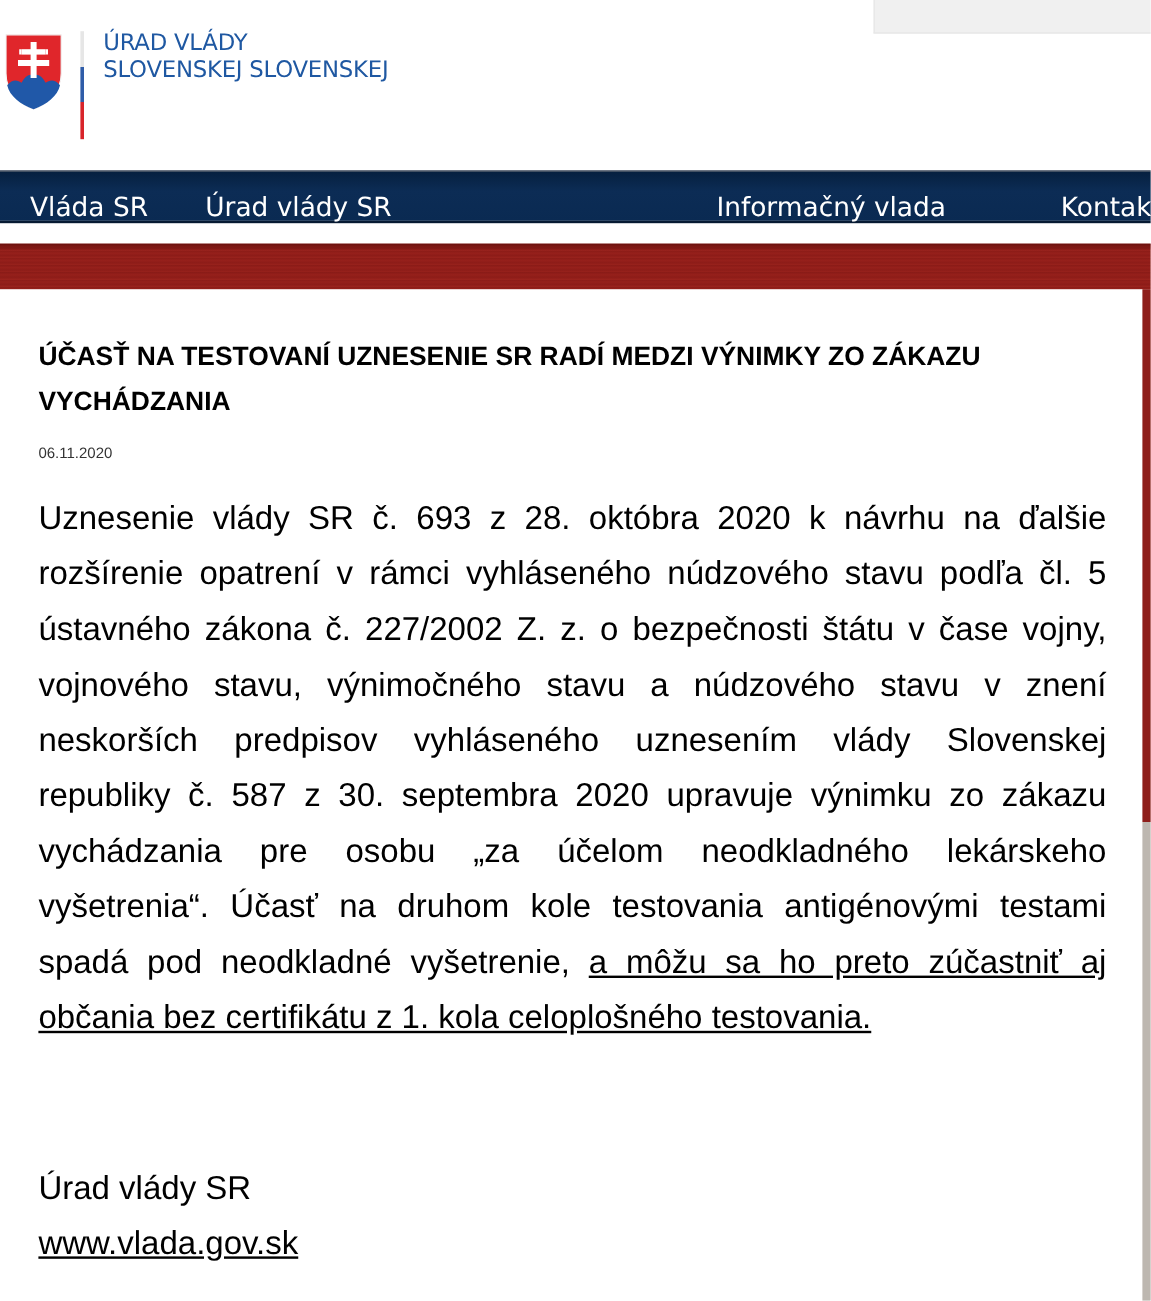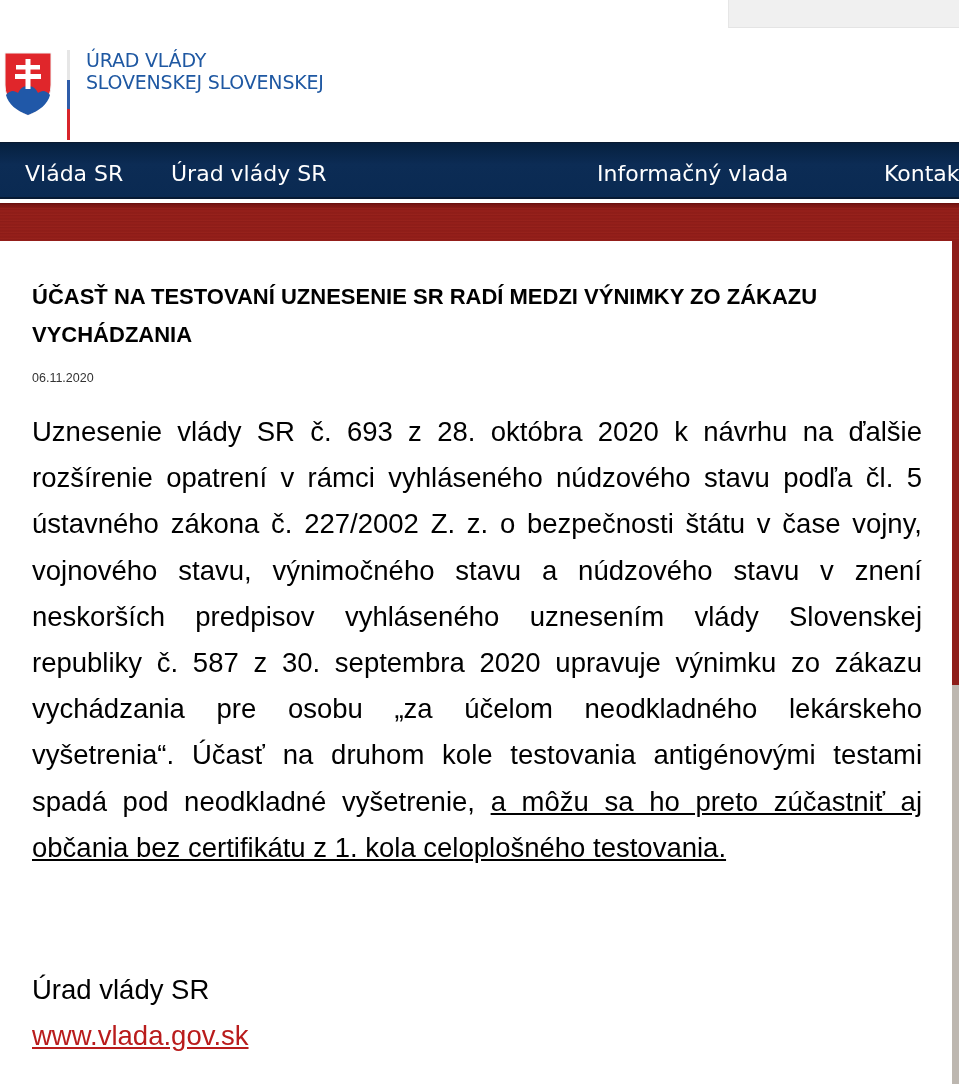--- a/index.html
+++ b/index.html
@@ -2,47 +2,47 @@
 <html><head>
   <meta charset="utf-8">
   <style>
     * { box-sizing: border-box; margin: 0; padding: 0; }
     html, body { width: 959px; height: 1084px; overflow: hidden; background: #ffffff; }
     body { position: relative; font-family: "Liberation Sans", sans-serif; color: #000; }
 
     .header { position: absolute; left: 0; top: 0; width: 959px; height: 140px; background: #fff; }
     .topbar-box { position: absolute; left: 728px; top: 0; width: 231px; height: 28px; background: #f0f0f0; border-bottom: 1px solid #e4e4e4; border-left: 1px solid #e6e6e6; }
 
-    .logo { position: absolute; left: 0; top: 22px; width: 330px; height: 96px; margin-top: 24px; }
+    .logo { position: absolute; left: 0; top: 22px; width: 330px; height: 96px; }
     .coat { position: absolute; left: 3px; top: 5px; width: 50px; height: 66px; }
     .flag-line { position: absolute; left: 67px; top: 4px; width: 3px; height: 90px;
       background: linear-gradient(to bottom, #e6e6e6 0%, #e6e6e6 33%, #2f5ca8 33%, #2f5ca8 66%, #d8242a 66%, #d8242a 100%); }
     .logo-text { position: absolute; left: 86px; top: 3px; color: #1f58a2; font-family: "DejaVu Sans", sans-serif; font-size: 19px; line-height: 22px; letter-spacing: -0.2px; }
 
-    .nav { position: absolute; left: 0; top: 142px; width: 959px; height: 57px;
+    .nav { position: absolute; left: 0; top: 142px; width: 959px; height: 44px;
       background: linear-gradient(to bottom, #06203f 0%, #0c2c55 40%, #0a2a52 100%);
       border-top: 1px solid #0a1a30; border-bottom: 2px solid #071a33; }
     .nav-item { position: absolute; top: 0; height: 59px; line-height: 62px; color: #ffffff;
       font-family: "DejaVu Sans", sans-serif; font-size: 22px; white-space: nowrap; text-decoration: none; }
 
     .redband { position: absolute; left: 0; top: 203px; width: 959px; height: 38px;
       background: repeating-linear-gradient(to bottom, #8a1b17 0px, #96201b 2px, #8d1c18 4px, #9a231d 6px); }
     .redband::before { content: ""; position: absolute; left: 0; top: 0; right: 0; height: 6px;
       background: linear-gradient(to bottom, rgba(60,0,0,0.45), rgba(60,0,0,0)); }
 
     .side-red { position: absolute; left: 952px; top: 241px; width: 7px; height: 444px; background: #8e1e1a; }
     .side-grey { position: absolute; left: 952px; top: 685px; width: 7px; height: 399px; background: #bdb7b0; }
 
     .content { position: absolute; left: 32px; top: 241px; width: 890px; }
     .title { position: absolute; left: 0; top: 37px; width: 890px; font-weight: bold; font-size: 22px; line-height: 38px; color: #000; }
     .date { position: absolute; left: 0; top: 130px; font-size: 12.5px; color: #333; }
     .body-text { position: absolute; left: 0; top: 168px; width: 890px; font-size: 27.5px; line-height: 46.2px; text-align: justify; color: #000; }
     .body-text u { text-decoration: underline; }
     .signature { position: absolute; left: 0; top: 726px; font-size: 27.5px; line-height: 46px; color: #000; }
-    .site-link { position: absolute; left: 0; top: 772px; font-size: 27.5px; line-height: 46px; color: #b91c1c; text-decoration: underline; }
+    .site-link { position: absolute; left: 0; top: 772px; font-size: 27.5px; line-height: 46px; color: #000000; text-decoration: underline; }
   </style>
 </head>
 <body>
 
 <div class="header">
   <div class="topbar-box"></div>
 
   <div class="logo">
     <svg class="coat" viewBox="0 0 50 66">
       <path d="M2 2 H48 V34 C48 50 36 60 25 64 C14 60 2 50 2 34 Z" fill="#e0262b" stroke="#f3f3f3" stroke-width="1"></path>

